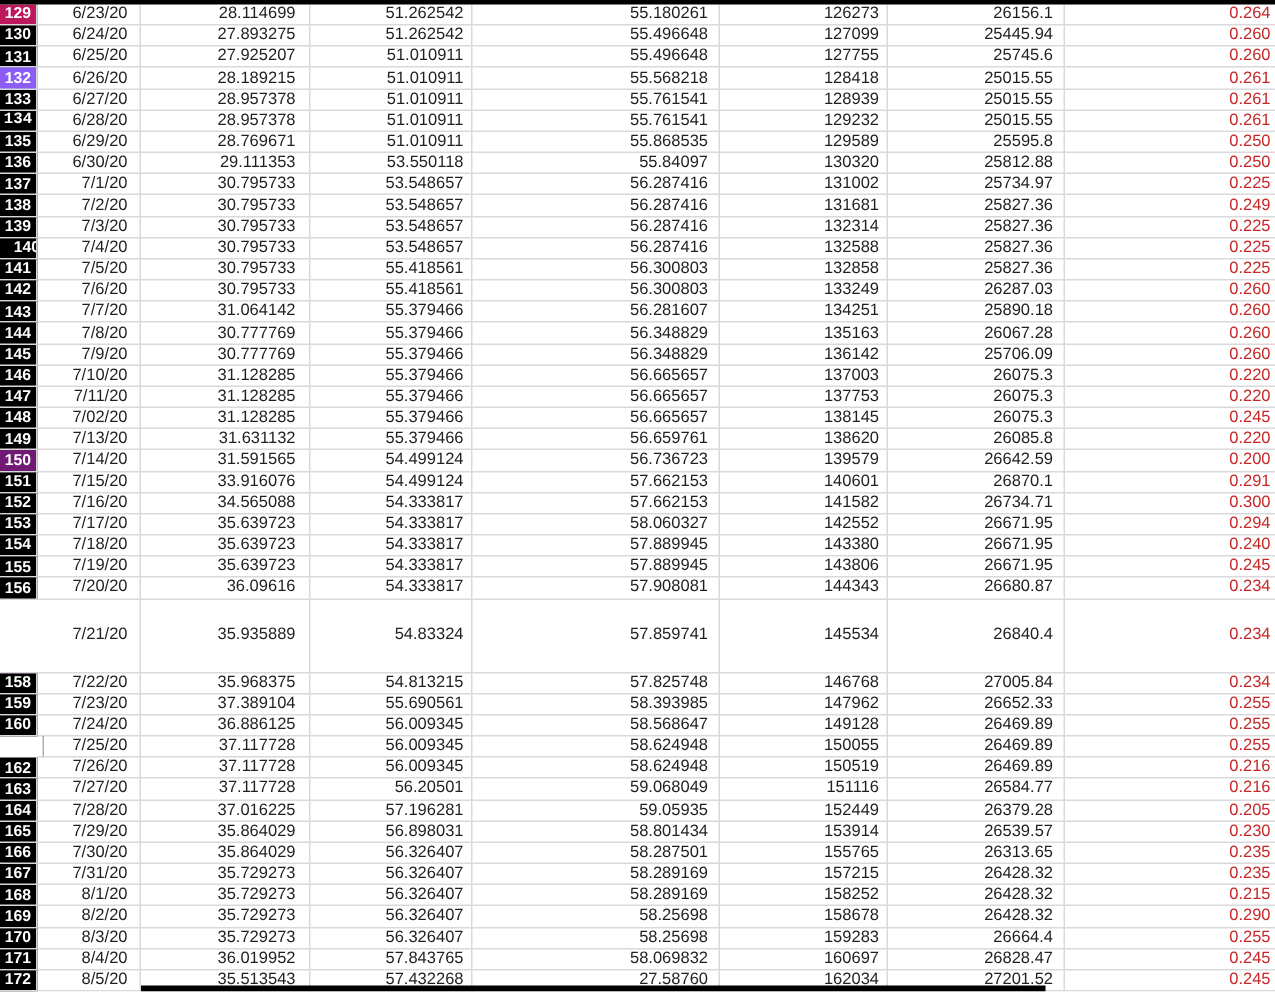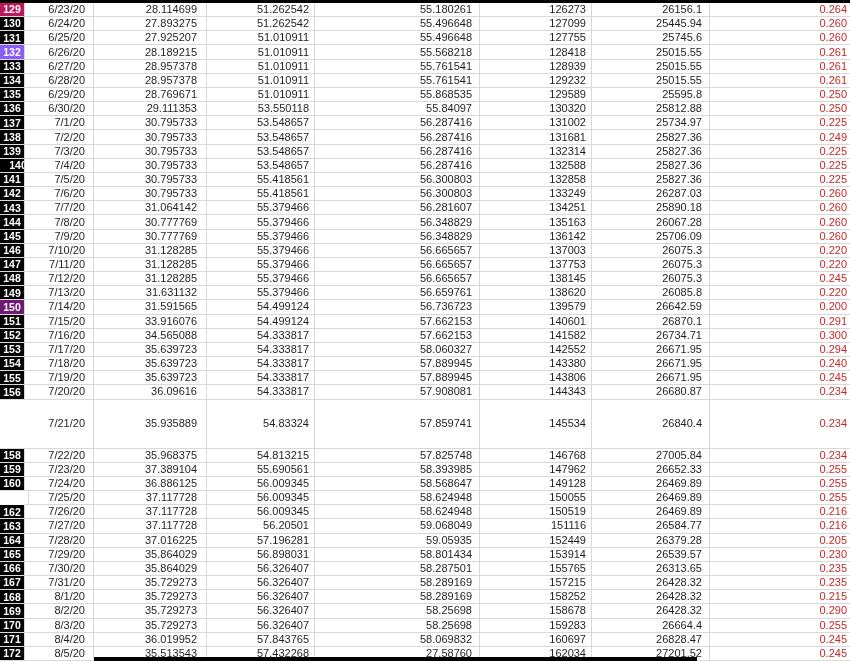--- a/index.html
+++ b/index.html
@@ -41,35 +41,35 @@
 <body>
 
 <div class="sheet">
   <div class="top-border"></div>
   <div class="grid" id="grid">
       <div class="row"><div class="cell c0" style="background: #be185d;">129</div><div class="cell c1">6/23/20</div><div class="cell c2">28.114699</div><div class="cell c3">51.262542</div><div class="cell c4">55.180261</div><div class="cell c5">126273</div><div class="cell c6">26156.1</div><div class="cell c7" style="color: rgb(198, 40, 40);">0.264</div></div>
       <div class="row"><div class="cell c0" style="background: rgb(0, 0, 0);">130</div><div class="cell c1">6/24/20</div><div class="cell c2">27.893275</div><div class="cell c3">51.262542</div><div class="cell c4">55.496648</div><div class="cell c5">127099</div><div class="cell c6">25445.94</div><div class="cell c7" style="color: rgb(198, 40, 40);">0.260</div></div>
       <div class="row"><div class="cell c0" style="background: rgb(0, 0, 0);">131</div><div class="cell c1">6/25/20</div><div class="cell c2">27.925207</div><div class="cell c3">51.010911</div><div class="cell c4">55.496648</div><div class="cell c5">127755</div><div class="cell c6">25745.6</div><div class="cell c7" style="color: rgb(198, 40, 40);">0.260</div></div>
       <div class="row"><div class="cell c0" style="background: #8b5cf6;">132</div><div class="cell c1">6/26/20</div><div class="cell c2">28.189215</div><div class="cell c3">51.010911</div><div class="cell c4">55.568218</div><div class="cell c5">128418</div><div class="cell c6">25015.55</div><div class="cell c7" style="color: rgb(198, 40, 40);">0.261</div></div>
       <div class="row"><div class="cell c0" style="background: rgb(0, 0, 0);">133</div><div class="cell c1">6/27/20</div><div class="cell c2">28.957378</div><div class="cell c3">51.010911</div><div class="cell c4">55.761541</div><div class="cell c5">128939</div><div class="cell c6">25015.55</div><div class="cell c7" style="color: rgb(198, 40, 40);">0.261</div></div>
-      <div class="row"><div class="cell c0" style="background: rgb(0, 0, 0);">134</div><div class="cell c1">6/28/20</div><div class="cell c2">28.957378</div><div class="cell c3">51.010911</div><div class="cell c4">55.761541</div><div class="cell c5">129232</div><div class="cell c6">25015.55</div><div class="cell c7" style="color: rgb(198, 40, 40);">0.261</div></div>
+      <div class="row"><div class="cell c0" style="background: rgb(0, 0, 0); font-family: Liberation Mono, monospace;">134</div><div class="cell c1">6/28/20</div><div class="cell c2">28.957378</div><div class="cell c3">51.010911</div><div class="cell c4">55.761541</div><div class="cell c5">129232</div><div class="cell c6">25015.55</div><div class="cell c7" style="color: rgb(198, 40, 40);">0.261</div></div>
       <div class="row"><div class="cell c0" style="background: rgb(0, 0, 0);">135</div><div class="cell c1">6/29/20</div><div class="cell c2">28.769671</div><div class="cell c3">51.010911</div><div class="cell c4">55.868535</div><div class="cell c5">129589</div><div class="cell c6">25595.8</div><div class="cell c7" style="color: rgb(198, 40, 40);">0.250</div></div>
       <div class="row"><div class="cell c0" style="background: rgb(0, 0, 0);">136</div><div class="cell c1">6/30/20</div><div class="cell c2">29.111353</div><div class="cell c3">53.550118</div><div class="cell c4">55.84097</div><div class="cell c5">130320</div><div class="cell c6">25812.88</div><div class="cell c7" style="color: rgb(198, 40, 40);">0.250</div></div>
       <div class="row"><div class="cell c0" style="background: rgb(0, 0, 0);">137</div><div class="cell c1">7/1/20</div><div class="cell c2">30.795733</div><div class="cell c3">53.548657</div><div class="cell c4">56.287416</div><div class="cell c5">131002</div><div class="cell c6">25734.97</div><div class="cell c7" style="color: rgb(198, 40, 40);">0.225</div></div>
       <div class="row"><div class="cell c0" style="background: rgb(0, 0, 0);">138</div><div class="cell c1">7/2/20</div><div class="cell c2">30.795733</div><div class="cell c3">53.548657</div><div class="cell c4">56.287416</div><div class="cell c5">131681</div><div class="cell c6">25827.36</div><div class="cell c7" style="color: rgb(198, 40, 40);">0.249</div></div>
       <div class="row"><div class="cell c0" style="background: rgb(0, 0, 0);">139</div><div class="cell c1">7/3/20</div><div class="cell c2">30.795733</div><div class="cell c3">53.548657</div><div class="cell c4">56.287416</div><div class="cell c5">132314</div><div class="cell c6">25827.36</div><div class="cell c7" style="color: rgb(198, 40, 40);">0.225</div></div>
       <div class="row"><div class="cell c0" style="background: rgb(0, 0, 0); padding-left: 12px;">140</div><div class="cell c1">7/4/20</div><div class="cell c2">30.795733</div><div class="cell c3">53.548657</div><div class="cell c4">56.287416</div><div class="cell c5">132588</div><div class="cell c6">25827.36</div><div class="cell c7" style="color: rgb(198, 40, 40);">0.225</div></div>
       <div class="row"><div class="cell c0" style="background: rgb(0, 0, 0);">141</div><div class="cell c1">7/5/20</div><div class="cell c2">30.795733</div><div class="cell c3">55.418561</div><div class="cell c4">56.300803</div><div class="cell c5">132858</div><div class="cell c6">25827.36</div><div class="cell c7" style="color: rgb(198, 40, 40);">0.225</div></div>
       <div class="row"><div class="cell c0" style="background: rgb(0, 0, 0);">142</div><div class="cell c1">7/6/20</div><div class="cell c2">30.795733</div><div class="cell c3">55.418561</div><div class="cell c4">56.300803</div><div class="cell c5">133249</div><div class="cell c6">26287.03</div><div class="cell c7" style="color: rgb(198, 40, 40);">0.260</div></div>
       <div class="row"><div class="cell c0" style="background: rgb(0, 0, 0);">143</div><div class="cell c1">7/7/20</div><div class="cell c2">31.064142</div><div class="cell c3">55.379466</div><div class="cell c4">56.281607</div><div class="cell c5">134251</div><div class="cell c6">25890.18</div><div class="cell c7" style="color: rgb(198, 40, 40);">0.260</div></div>
       <div class="row"><div class="cell c0" style="background: rgb(0, 0, 0);">144</div><div class="cell c1">7/8/20</div><div class="cell c2">30.777769</div><div class="cell c3">55.379466</div><div class="cell c4">56.348829</div><div class="cell c5">135163</div><div class="cell c6">26067.28</div><div class="cell c7" style="color: rgb(198, 40, 40);">0.260</div></div>
       <div class="row"><div class="cell c0" style="background: rgb(0, 0, 0);">145</div><div class="cell c1">7/9/20</div><div class="cell c2">30.777769</div><div class="cell c3">55.379466</div><div class="cell c4">56.348829</div><div class="cell c5">136142</div><div class="cell c6">25706.09</div><div class="cell c7" style="color: rgb(198, 40, 40);">0.260</div></div>
       <div class="row"><div class="cell c0" style="background: rgb(0, 0, 0);">146</div><div class="cell c1">7/10/20</div><div class="cell c2">31.128285</div><div class="cell c3">55.379466</div><div class="cell c4">56.665657</div><div class="cell c5">137003</div><div class="cell c6">26075.3</div><div class="cell c7" style="color: rgb(198, 40, 40);">0.220</div></div>
       <div class="row"><div class="cell c0" style="background: rgb(0, 0, 0);">147</div><div class="cell c1">7/11/20</div><div class="cell c2">31.128285</div><div class="cell c3">55.379466</div><div class="cell c4">56.665657</div><div class="cell c5">137753</div><div class="cell c6">26075.3</div><div class="cell c7" style="color: rgb(198, 40, 40);">0.220</div></div>
-      <div class="row"><div class="cell c0" style="background: rgb(0, 0, 0);">148</div><div class="cell c1">7/12/20</div><div class="cell c2">31.128285</div><div class="cell c3">55.379466</div><div class="cell c4">56.665657</div><div class="cell c5">138145</div><div class="cell c6">26075.3</div><div class="cell c7" style="color: rgb(198, 40, 40);">0.245</div></div>
+      <div class="row"><div class="cell c0" style="background: rgb(0, 0, 0);">148</div><div class="cell c1">7/02/20</div><div class="cell c2">31.128285</div><div class="cell c3">55.379466</div><div class="cell c4">56.665657</div><div class="cell c5">138145</div><div class="cell c6">26075.3</div><div class="cell c7" style="color: rgb(198, 40, 40);">0.245</div></div>
       <div class="row"><div class="cell c0" style="background: rgb(0, 0, 0);">149</div><div class="cell c1">7/13/20</div><div class="cell c2">31.631132</div><div class="cell c3">55.379466</div><div class="cell c4">56.659761</div><div class="cell c5">138620</div><div class="cell c6">26085.8</div><div class="cell c7" style="color: rgb(198, 40, 40);">0.220</div></div>
       <div class="row"><div class="cell c0" style="background: #701a75;">150</div><div class="cell c1">7/14/20</div><div class="cell c2">31.591565</div><div class="cell c3">54.499124</div><div class="cell c4">56.736723</div><div class="cell c5">139579</div><div class="cell c6">26642.59</div><div class="cell c7" style="color: rgb(198, 40, 40);">0.200</div></div>
       <div class="row"><div class="cell c0" style="background: rgb(0, 0, 0);">151</div><div class="cell c1">7/15/20</div><div class="cell c2">33.916076</div><div class="cell c3">54.499124</div><div class="cell c4">57.662153</div><div class="cell c5">140601</div><div class="cell c6">26870.1</div><div class="cell c7" style="color: rgb(198, 40, 40);">0.291</div></div>
       <div class="row"><div class="cell c0" style="background: rgb(0, 0, 0);">152</div><div class="cell c1">7/16/20</div><div class="cell c2">34.565088</div><div class="cell c3">54.333817</div><div class="cell c4">57.662153</div><div class="cell c5">141582</div><div class="cell c6">26734.71</div><div class="cell c7" style="color: rgb(198, 40, 40);">0.300</div></div>
       <div class="row"><div class="cell c0" style="background: rgb(0, 0, 0);">153</div><div class="cell c1">7/17/20</div><div class="cell c2">35.639723</div><div class="cell c3">54.333817</div><div class="cell c4">58.060327</div><div class="cell c5">142552</div><div class="cell c6">26671.95</div><div class="cell c7" style="color: rgb(198, 40, 40);">0.294</div></div>
       <div class="row"><div class="cell c0" style="background: rgb(0, 0, 0);">154</div><div class="cell c1">7/18/20</div><div class="cell c2">35.639723</div><div class="cell c3">54.333817</div><div class="cell c4">57.889945</div><div class="cell c5">143380</div><div class="cell c6">26671.95</div><div class="cell c7" style="color: rgb(198, 40, 40);">0.240</div></div>
       <div class="row"><div class="cell c0" style="background: rgb(0, 0, 0);">155</div><div class="cell c1">7/19/20</div><div class="cell c2">35.639723</div><div class="cell c3">54.333817</div><div class="cell c4">57.889945</div><div class="cell c5">143806</div><div class="cell c6">26671.95</div><div class="cell c7" style="color: rgb(198, 40, 40);">0.245</div></div>
       <div class="row"><div class="cell c0" style="background: rgb(0, 0, 0);">156</div><div class="cell c1">7/20/20</div><div class="cell c2">36.09616</div><div class="cell c3">54.333817</div><div class="cell c4">57.908081</div><div class="cell c5">144343</div><div class="cell c6">26680.87</div><div class="cell c7" style="color: rgb(198, 40, 40);">0.234</div></div>
       <div class="row"><div class="cell c0" style="background: #a21caf; margin-top: 48px;">157</div><div class="cell c1">7/21/20</div><div class="cell c2">35.935889</div><div class="cell c3">54.83324</div><div class="cell c4">57.859741</div><div class="cell c5">145534</div><div class="cell c6">26840.4</div><div class="cell c7" style="color: rgb(198, 40, 40);">0.234</div></div>
       <div class="row"><div class="cell c0" style="background: rgb(0, 0, 0);">158</div><div class="cell c1">7/22/20</div><div class="cell c2">35.968375</div><div class="cell c3">54.813215</div><div class="cell c4">57.825748</div><div class="cell c5">146768</div><div class="cell c6">27005.84</div><div class="cell c7" style="color: rgb(198, 40, 40);">0.234</div></div>

